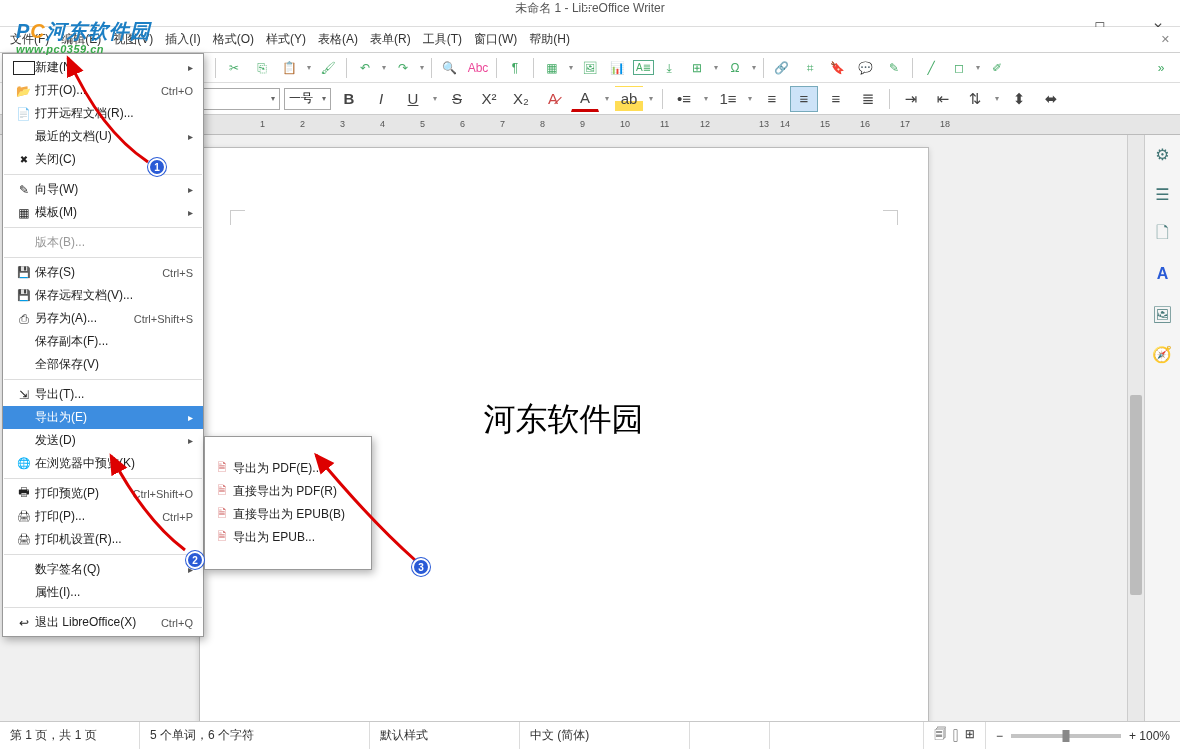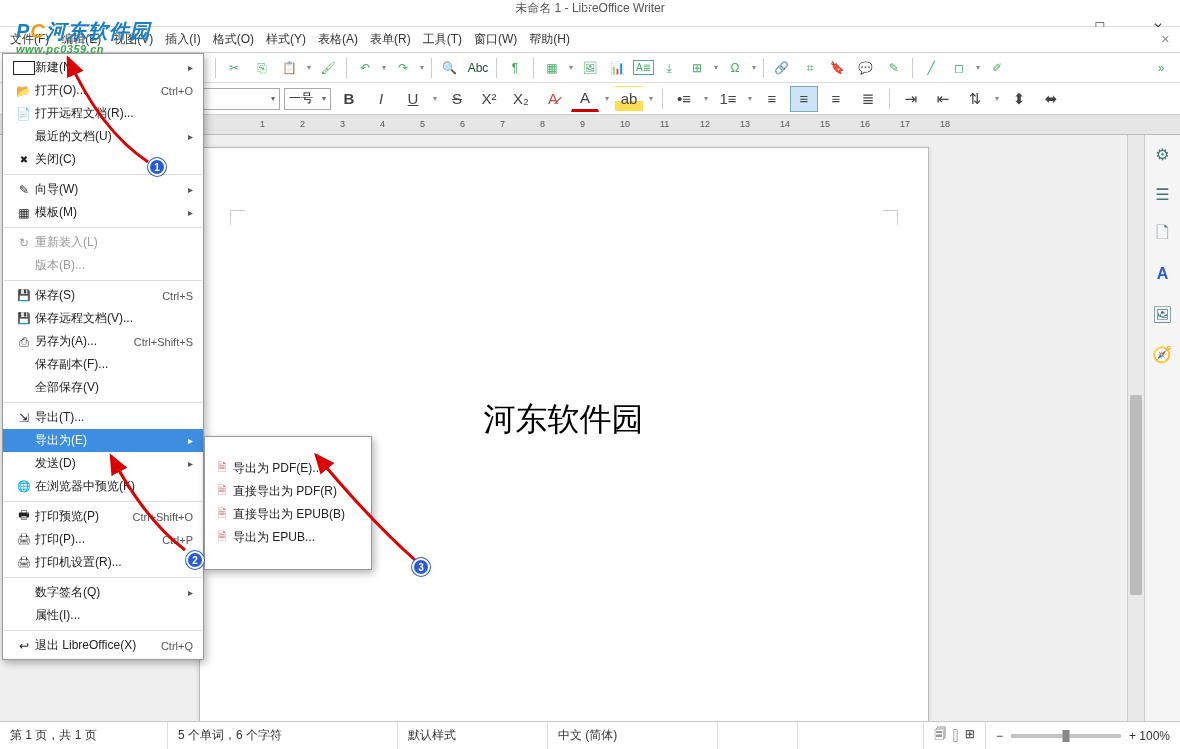--- a/index.html
+++ b/index.html
@@ -149,21 +149,21 @@
   <span class="tb-btn">📋</span>
     <span class="tb-drop">▾</span>
   <span class="tb-btn">🖌</span>
   <span class="tb-sep"></span>
   <span class="tb-btn">↶</span>
     <span class="tb-drop">▾</span>
   <span class="tb-btn">↷</span>
     <span class="tb-drop">▾</span>
   <span class="tb-sep"></span>
   <span class="tb-btn">🔍</span>
-  <span class="tb-btn" style="color:#14532d">Abc</span>
+  <span class="tb-btn" style="color:#ec4899">Abc</span>
   <span class="tb-sep"></span>
   <span class="tb-btn">¶</span>
   <span class="tb-sep"></span>
   <span class="tb-btn">▦</span>
     <span class="tb-drop">▾</span>
   <span class="tb-btn">🖼</span>
   <span class="tb-btn">📊</span>
   <span class="tb-btn" style="border:1px solid #5a8;width:auto;height:auto;padding:1px 2px;font-size:10px;">A≣</span>
   <span class="tb-btn">⤓</span>
   <span class="tb-btn">⊞</span>
@@ -234,21 +234,21 @@
   <span class="rnum" style="left:340px">3</span>
   <span class="rnum" style="left:380px">4</span>
   <span class="rnum" style="left:420px">5</span>
   <span class="rnum" style="left:460px">6</span>
   <span class="rnum" style="left:500px">7</span>
   <span class="rnum" style="left:540px">8</span>
   <span class="rnum" style="left:580px">9</span>
   <span class="rnum" style="left:620px">10</span>
   <span class="rnum" style="left:660px">11</span>
   <span class="rnum" style="left:700px">12</span>
-  <span class="rnum" style="left:740px">13</span>
+  <span class="rnum" style="left:759px">13</span>
   <span class="rnum" style="left:780px">14</span>
   <span class="rnum" style="left:820px">15</span>
   <span class="rnum" style="left:860px">16</span>
   <span class="rnum" style="left:900px">17</span>
   <span class="rnum" style="left:940px">18</span>
 </div>
 
 <div class="doc-area">
   <div class="doc-scroll">
     <div class="page">
@@ -264,21 +264,21 @@
     <span class="sbtn">⚙</span>
     <span class="sbtn">☰</span>
     <span class="sbtn">🗋</span>
     <span class="sbtn" style="color:#2a5bd6;font-weight:700">A</span>
     <span class="sbtn">🖼</span>
     <span class="sbtn">🧭</span>
   </div>
 </div>
 
 <div class="statusbar">
-  <div class="seg" style="width:168px">第 1 页，共 1 页</div>
+  <div class="seg" style="width:140px">第 1 页，共 1 页</div>
   <div class="seg" style="width:230px">5 个单词，6 个字符</div>
   <div class="seg" style="width:150px">默认样式</div>
   <div class="seg" style="width:170px">中文 (简体)</div>
   <div class="seg" style="width:80px"></div>
   <div class="seg" style="flex:1"></div>
   <div class="seg">🗐 ▯ ⊞</div>
   <div class="seg" style="border:none">
     <span>−</span>
     <span class="zoom-slider">
         <span class="zthumb"></span>
@@ -318,24 +318,20 @@
       <span class="label">向导(W)</span>
       <span class="sub-arrow">▸</span>
     </div>
     <div class="row">
       <span class="icon-col ico-template"></span>
       <span class="label">模板(M)</span>
       <span class="sub-arrow">▸</span>
     </div>
     <div class="msep"></div>
     <div class="row disabled">
-      <span class="icon-col ico-reload"></span>
-      <span class="label">重新装入(L)</span>
-    </div>
-    <div class="row disabled">
       <span class="icon-col "></span>
       <span class="label">版本(B)...</span>
     </div>
     <div class="msep"></div>
     <div class="row">
       <span class="icon-col ico-save"></span>
       <span class="label">保存(S)</span>
       <span class="shortcut">Ctrl+S</span>
     </div>
     <div class="row">

